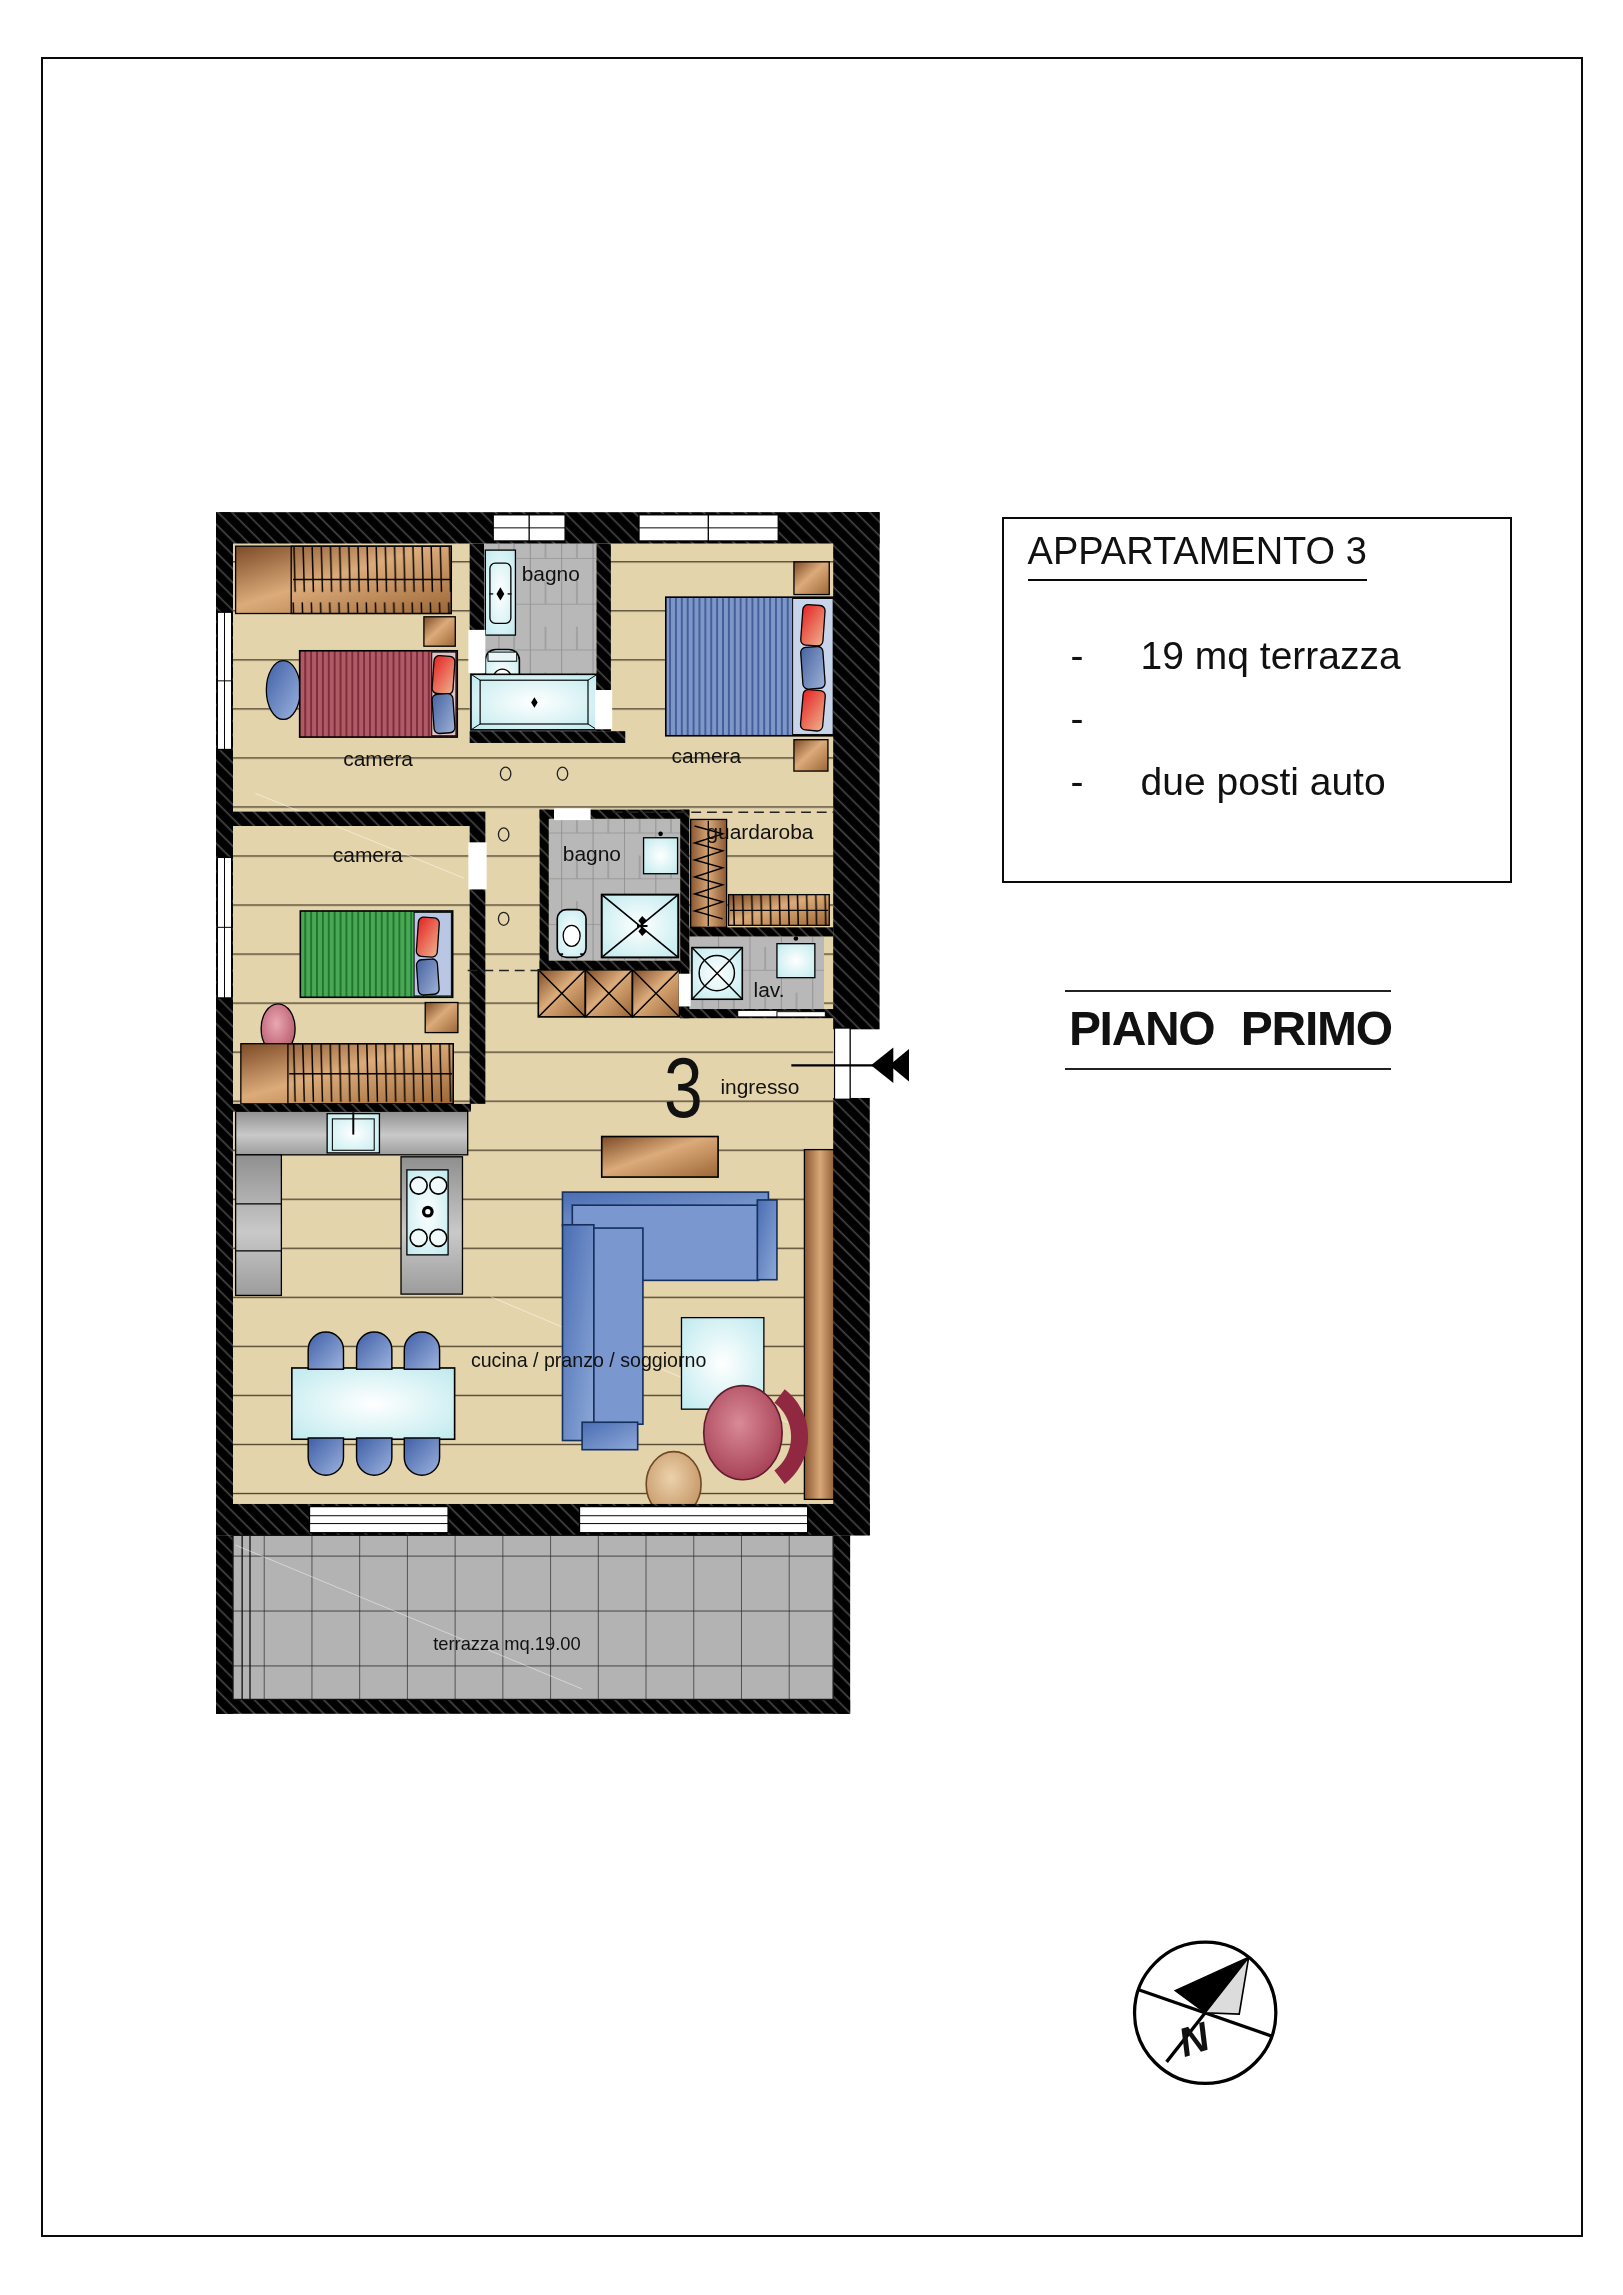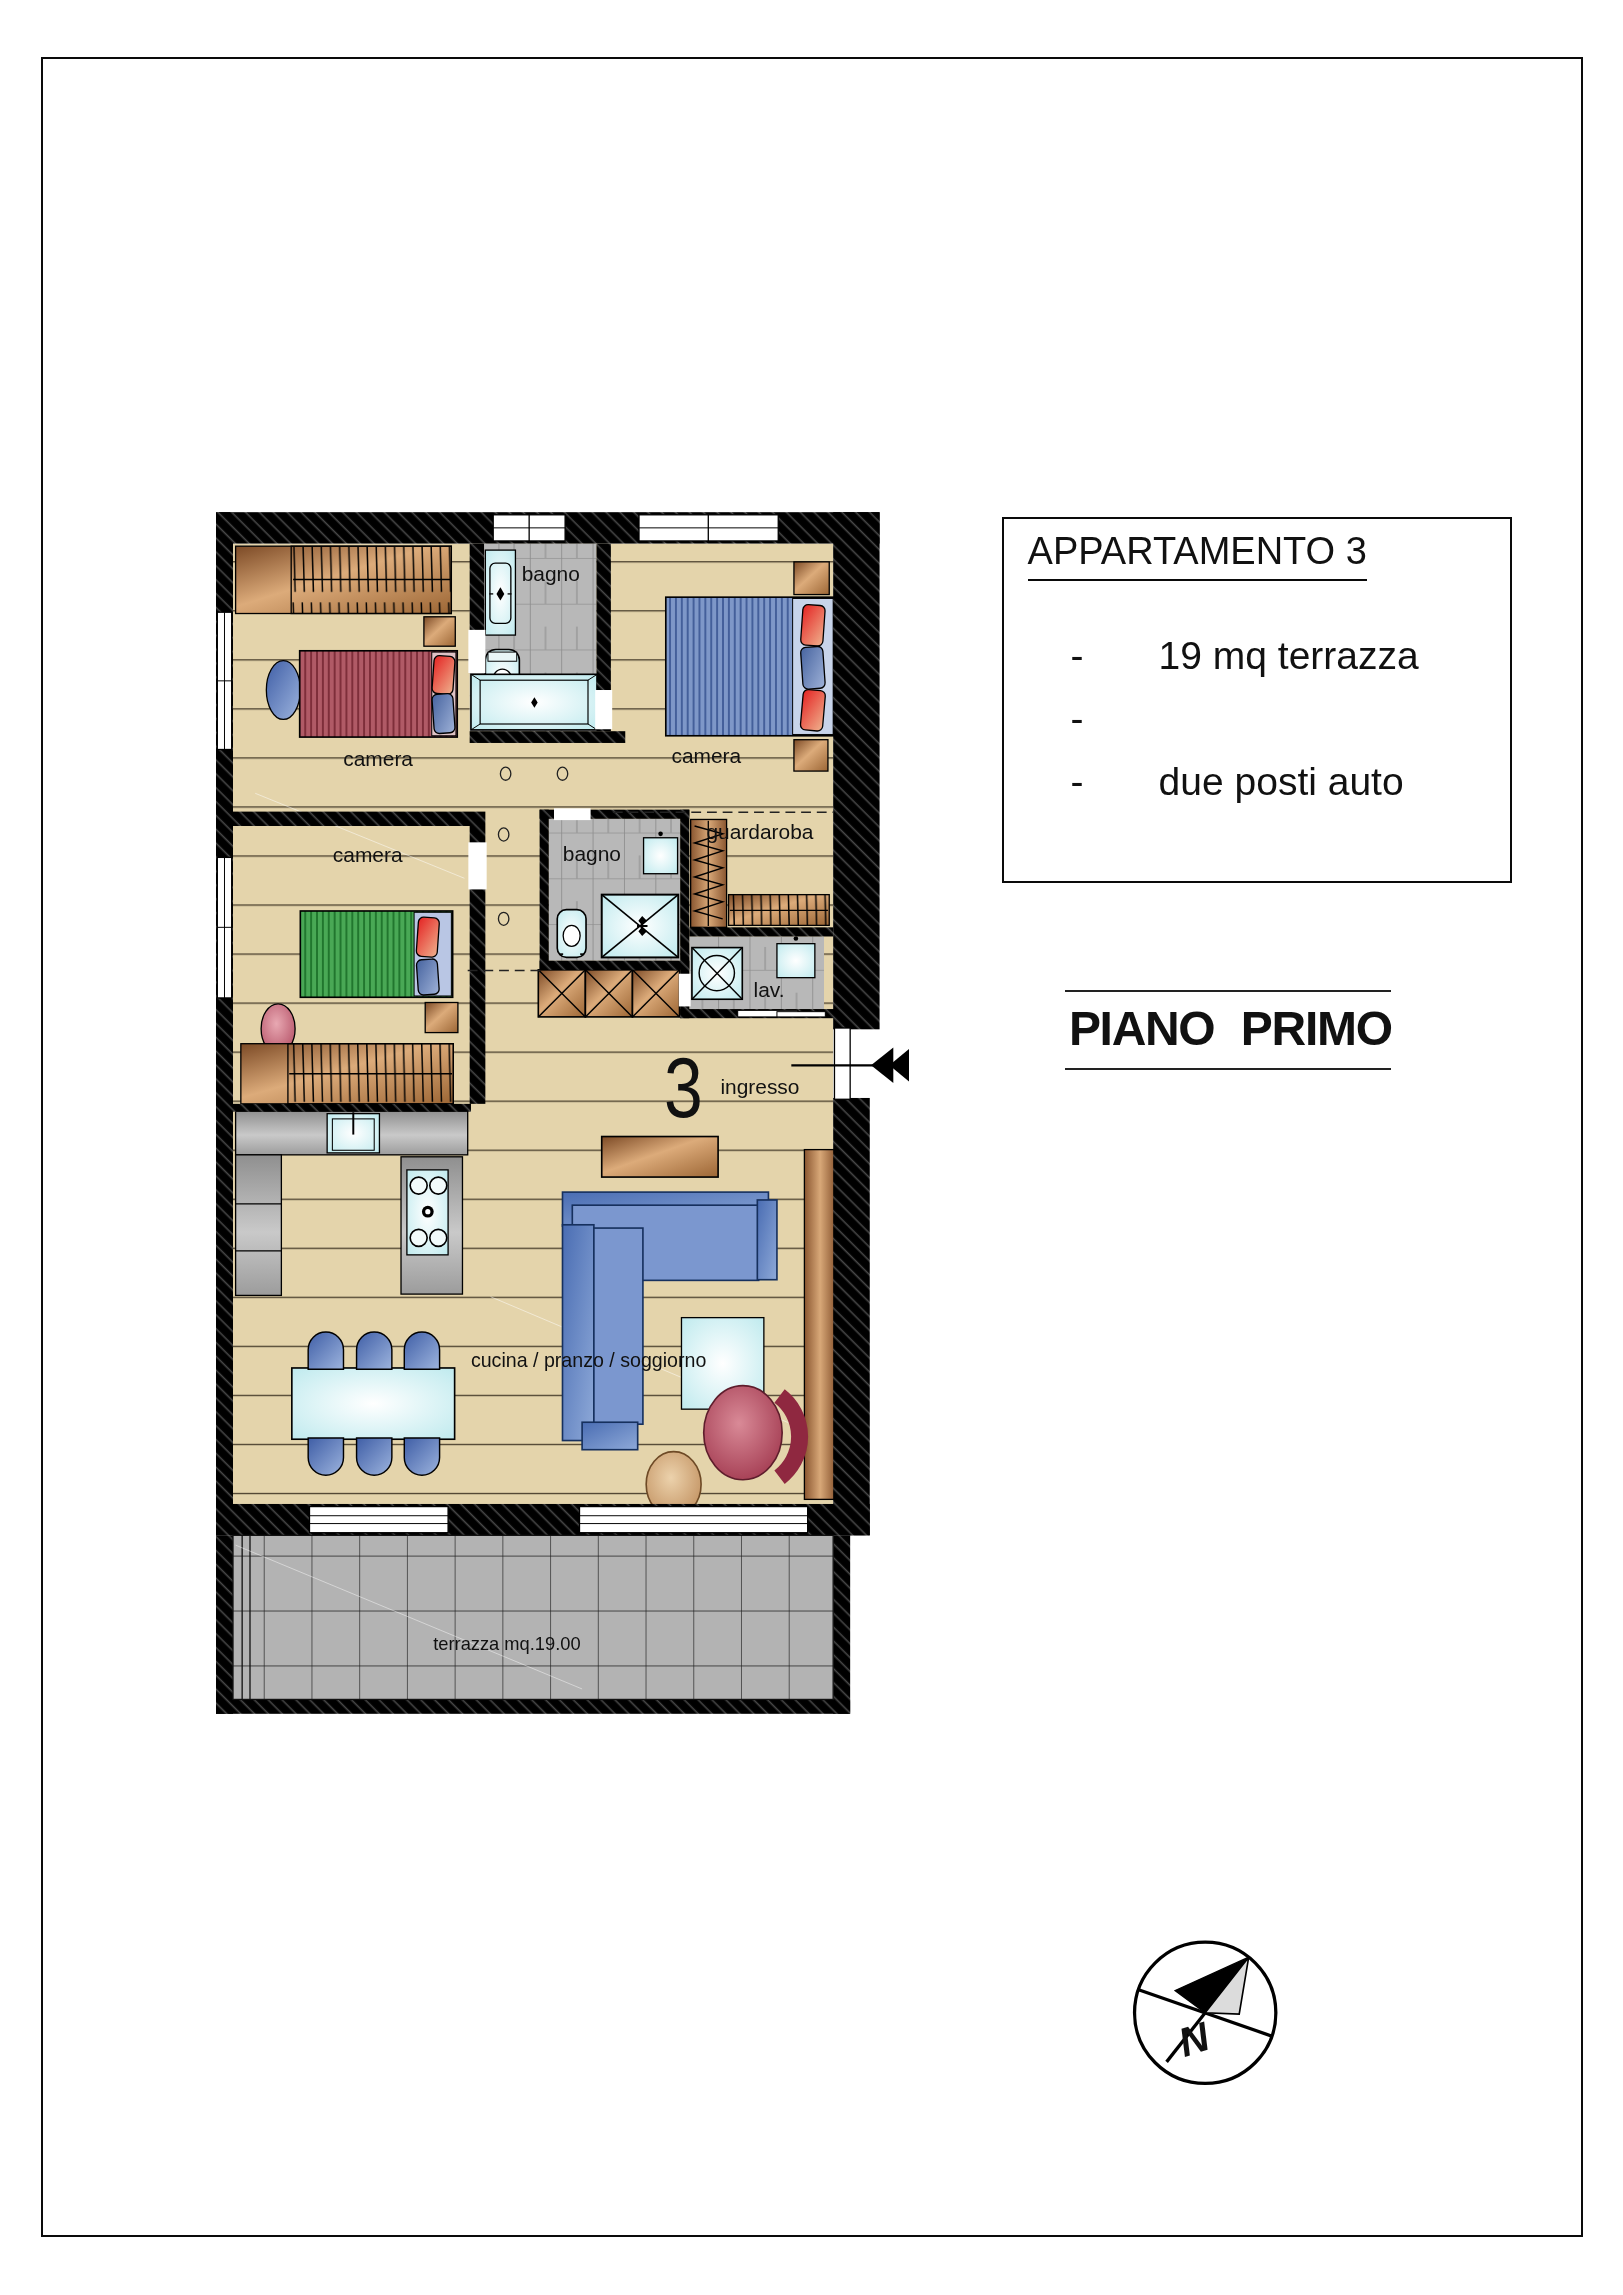--- a/index.html
+++ b/index.html
@@ -9,21 +9,21 @@
          border:2.6px solid #0a0a0a;box-sizing:border-box;}
   .plan-wrap{position:absolute;left:216px;top:512px;width:693px;height:1202px;}
   .info-box{position:absolute;left:1002px;top:517px;width:510px;height:366px;
             border:2px solid #0a0a0a;box-sizing:border-box;padding:10.5px 0 0 23.6px;}
   .info-title{font-size:38px;letter-spacing:0px;display:inline-block;
               border-bottom:2.6px solid #0a0a0a;padding-bottom:6.5px;}
   .info-area{font-size:39px;margin-top:38px;}
   .info-list{margin-top:43px;font-size:39px;}
   .info-row{display:flex;height:63px;align-items:center;}
   .info-dash{width:42px;margin-left:43px;}
-  .info-item{margin-left:46px;}
+  .info-item{margin-left:28px;}
   .floor-title{position:absolute;left:1065px;top:990px;width:322px;
                border-top:2.6px solid #222;border-bottom:2.6px solid #222;
                padding:9.2px 0 11.8px 3.9px;font-size:48px;font-weight:bold;
                letter-spacing:-1.3px;word-spacing:14.4px;white-space:nowrap;}
   svg text{font-family:"Liberation Sans",sans-serif;fill:#111;}
 </style>
 </head>
 <body>
 
 <div class="frame"></div>

